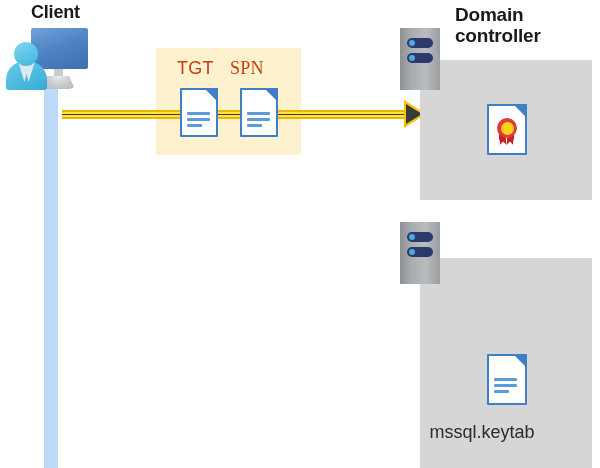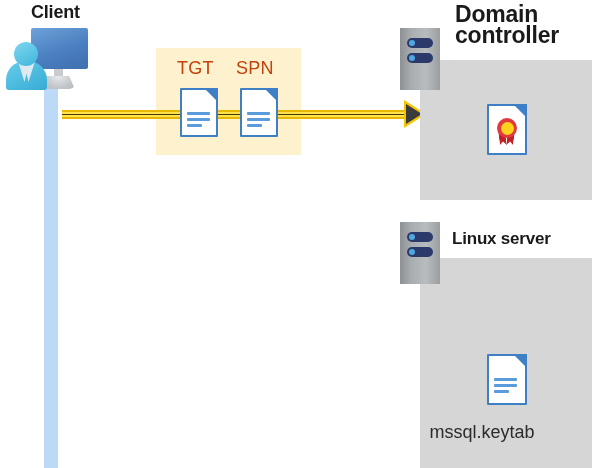--- a/index.html
+++ b/index.html
@@ -25,21 +25,21 @@
   .title {
     position: absolute;
     font-weight: bold;
     color: #1a1a1a;
     font-size: 17px;
     line-height: 21px;
     letter-spacing: -0.2px;
     white-space: pre-line;
   }
   #client-title  { left: 31px;  top: 2px;  font-size: 18px; }
-  #dc-title      { left: 455px; top: 4px;  font-size: 23px; text-align: left; width: 140px;}
+  #dc-title      { left: 455px; top: 4px;  font-size: 19px; text-align: left; width: 140px;}
   #linux-title   { left: 452px; top: 228px; font-size: 17px; }
 
   
   #client-lifeline {
     left: 44px;
     top: 76px;
     width: 14px;
     height: 392px;
     background: #bcd9f7;
   }
@@ -147,21 +147,21 @@
   .doc.size-s .ln3 { left: 7px;  top: 36px; width: 15px; }
 
   
   .ticket-label {
     position: absolute;
     font-size: 18px;
     color: #c2410c;
     letter-spacing: 0.3px;
   }
   #label-tgt { left: 177px; top: 58px; }
-  #label-spn { left: 236px; top: 58px; }
+  #label-spn { left: 230px; top: 58px; font-family: Liberation Serif, serif; }
 
   
   .panel {
     position: absolute;
     background: #d6d6d6;
   }
   #dc-panel    { left: 420px; top: 60px;  width: 172px; height: 140px; }
   #linux-panel { left: 420px; top: 258px; width: 172px; height: 210px; }
 
   
@@ -327,21 +327,20 @@
 
   <div class="server" id="server-linux">
     <div class="bar bar1">
         <div class="dot"></div>
       </div>
     <div class="bar bar2">
         <div class="dot"></div>
       </div>
   </div>
 
-  <div class="title" id="linux-title">Linux server</div>
 
 
   <div class="doc size-s" id="doc-keytab">
     <div class="page"></div>
     <div class="fold"></div>
     <div class="lines">
       <div class="ln ln1"></div>
       <div class="ln ln2"></div>
       <div class="ln ln3"></div>
     </div>

